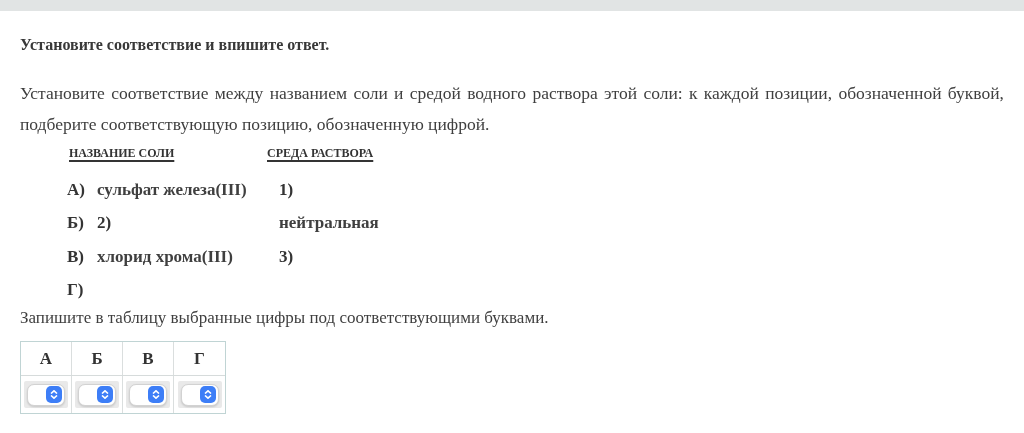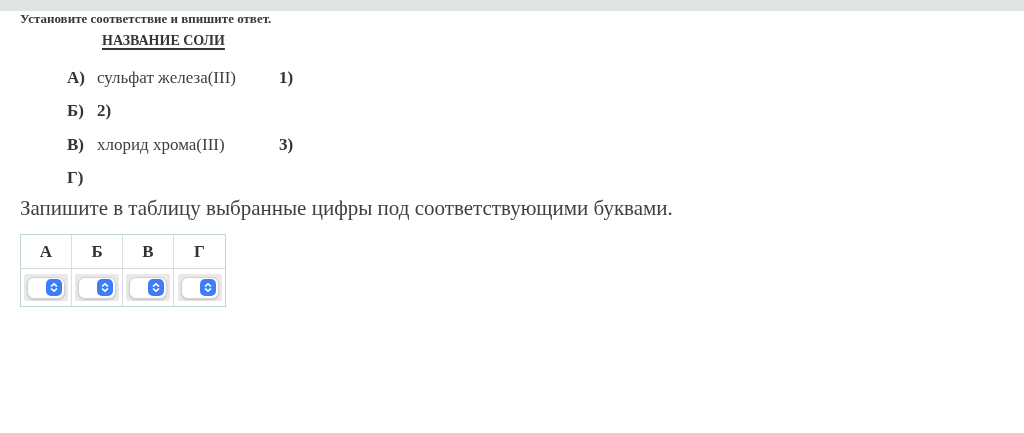--- a/index.html
+++ b/index.html
@@ -3,37 +3,37 @@
 <meta charset="utf-8">
 <style>
   * { margin:0; padding:0; box-sizing:border-box; }
   html,body { width:1024px; height:433px; background:#ffffff; overflow:hidden;
     font-family:"Liberation Serif","DejaVu Serif",serif; color:#3e3e3e; }
 
   .topbar { width:100%; height:11px; background:#e1e4e4; }
 
   .content { padding:0 20px; }
 
-  .task-heading { margin-top:0; font-size:13px; font-weight:bold; color:#383838; }
+  .task-heading { margin-top:25px; font-size:16px; font-weight:bold; color:#383838; }
 
   .instruction { margin-top:24px; font-size:17.5px; line-height:31px;
     text-align:justify; color:#3f3f3f; }
 
-  .match-headers { display:flex; margin-left:82px; margin-top:6px;
-    font-weight:bold; font-size:14px; color:#343434; }
+  .match-headers { display:flex; margin-left:49px; margin-top:6px;
+    font-weight:bold; font-size:12px; color:#343434; }
   .match-headers .hdr { text-decoration:underline; text-decoration-thickness:1.5px; text-underline-offset:3px; }
   .match-headers .left-col { width:198px; }
 
   .match-rows { margin-top:12px; }
   .match-row { display:grid; grid-template-columns:30px 182px 28px auto;
     margin-left:47px; height:33.5px; align-items:center; font-size:17px; }
   .m-label { font-weight:bold; color:#343434; }
-  .m-text { color:#3f3f3f; }
+  .m-text { color:#3f3f3f;font-weight:bold; }
 
-  .write-note { margin-top:1px; font-size:21px; color:#3f3f3f; }
+  .write-note { margin-top:1px; font-size:17px; color:#3f3f3f; }
 
   .answer-table { margin-top:13px; width:206px; border:1px solid #c0d4d4; background:#ffffff; }
   .at-row { display:grid; grid-template-columns:repeat(4,1fr); }
   .at-cell { display:flex; align-items:center; justify-content:center;
     border-right:1px solid #dadede; }
   .at-cell:last-child { border-right:none; }
   .at-head .at-cell { height:33px; font-weight:bold; font-size:17px; color:#333; }
   .at-body { border-top:1px solid #d6dbdb; }
   .at-body .at-cell { height:37px; }
 
@@ -48,34 +48,37 @@
 </style>
 </head>
 <body>
 
 <div class="topbar"></div>
 
 <div class="content">
 
   <div class="task-heading">Установите соответствие и впишите ответ.</div>
 
+  <p class="instruction">Установите соответствие между названием соли и средой водного раствора этой соли: к каждой позиции, обозначенной буквой, подберите соответствующую позицию, обозначенную цифрой.</p>
 
   <div class="match-headers">
     <div class="left-col"><span class="hdr">НАЗВАНИЕ СОЛИ</span></div>
+    <div><span class="hdr">СРЕДА РАСТВОРА</span></div>
   </div>
 
   <div class="match-rows">
     <div class="match-row">
       <span class="m-label">А)</span>
       <span class="m-text">сульфат железа(III)</span>
       <span class="m-label">1)</span>
     </div>
     <div class="match-row">
       <span class="m-label">Б)</span>
       <span class="m-label">2)</span>
+      <span class="m-text">нейтральная</span>
     </div>
     <div class="match-row">
       <span class="m-label">В)</span>
       <span class="m-text">хлорид хрома(III)</span>
       <span class="m-label">3)</span>
     </div>
     <div class="match-row">
       <span class="m-label">Г)</span>
       <span></span>
         <span></span>

